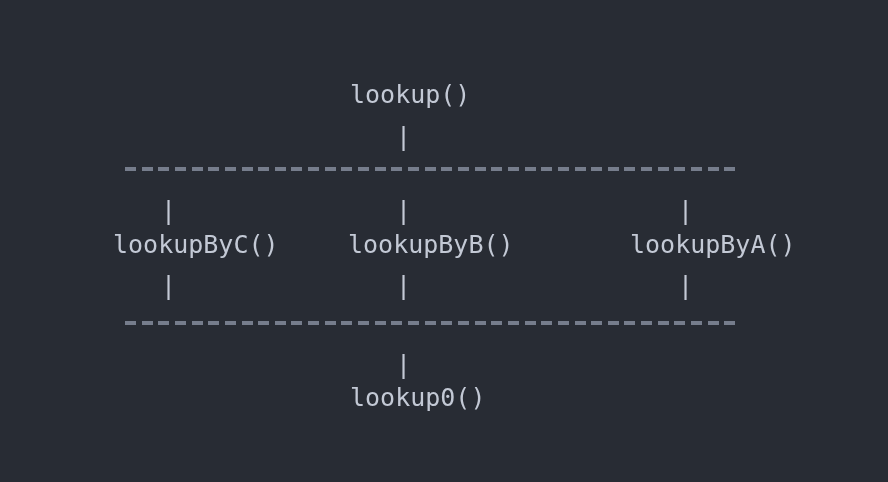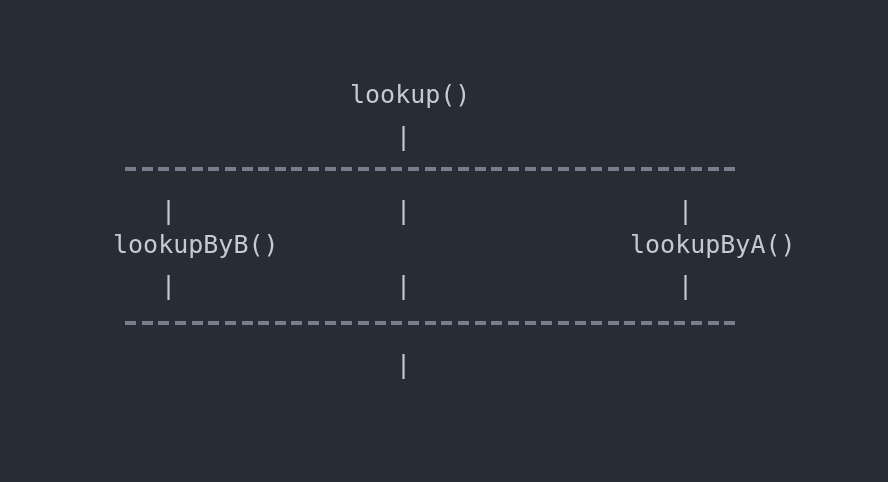--- a/index.html
+++ b/index.html
@@ -66,33 +66,35 @@
 <div class="diagram">
 
   <div class="mono label" style="left:350px; top:80px;">lookup()</div>
 
   <div class="mono connector" style="left:396px; top:122px;">|</div>
 
   <div class="rule" style="top:167px;"></div>
 
   <div class="mono connector" style="left:161px; top:196px;">|</div>
 
-  <div class="mono label" style="left:113px; top:230px;">lookupByB()</div>
+  <div class="mono label" style="left:113px; top:230px;">lookupByC()</div>
 
   <div class="mono connector" style="left:161px; top:271px;">|</div>
 
   <div class="mono connector" style="left:396px; top:196px;">|</div>
 
+  <div class="mono label" style="left:348px; top:230px;">lookupByB()</div>
 
   <div class="mono connector" style="left:396px; top:271px;">|</div>
 
   <div class="mono connector" style="left:678px; top:196px;">|</div>
 
   <div class="mono label" style="left:630px; top:230px;">lookupByA()</div>
 
   <div class="mono connector" style="left:678px; top:271px;">|</div>
 
   <div class="rule" style="top:321px;"></div>
 
   <div class="mono connector" style="left:396px; top:350px;">|</div>
 
+  <div class="mono label" style="left:350px; top:383px;">lookup0()</div>
 
 </div>
 
 </body></html>

